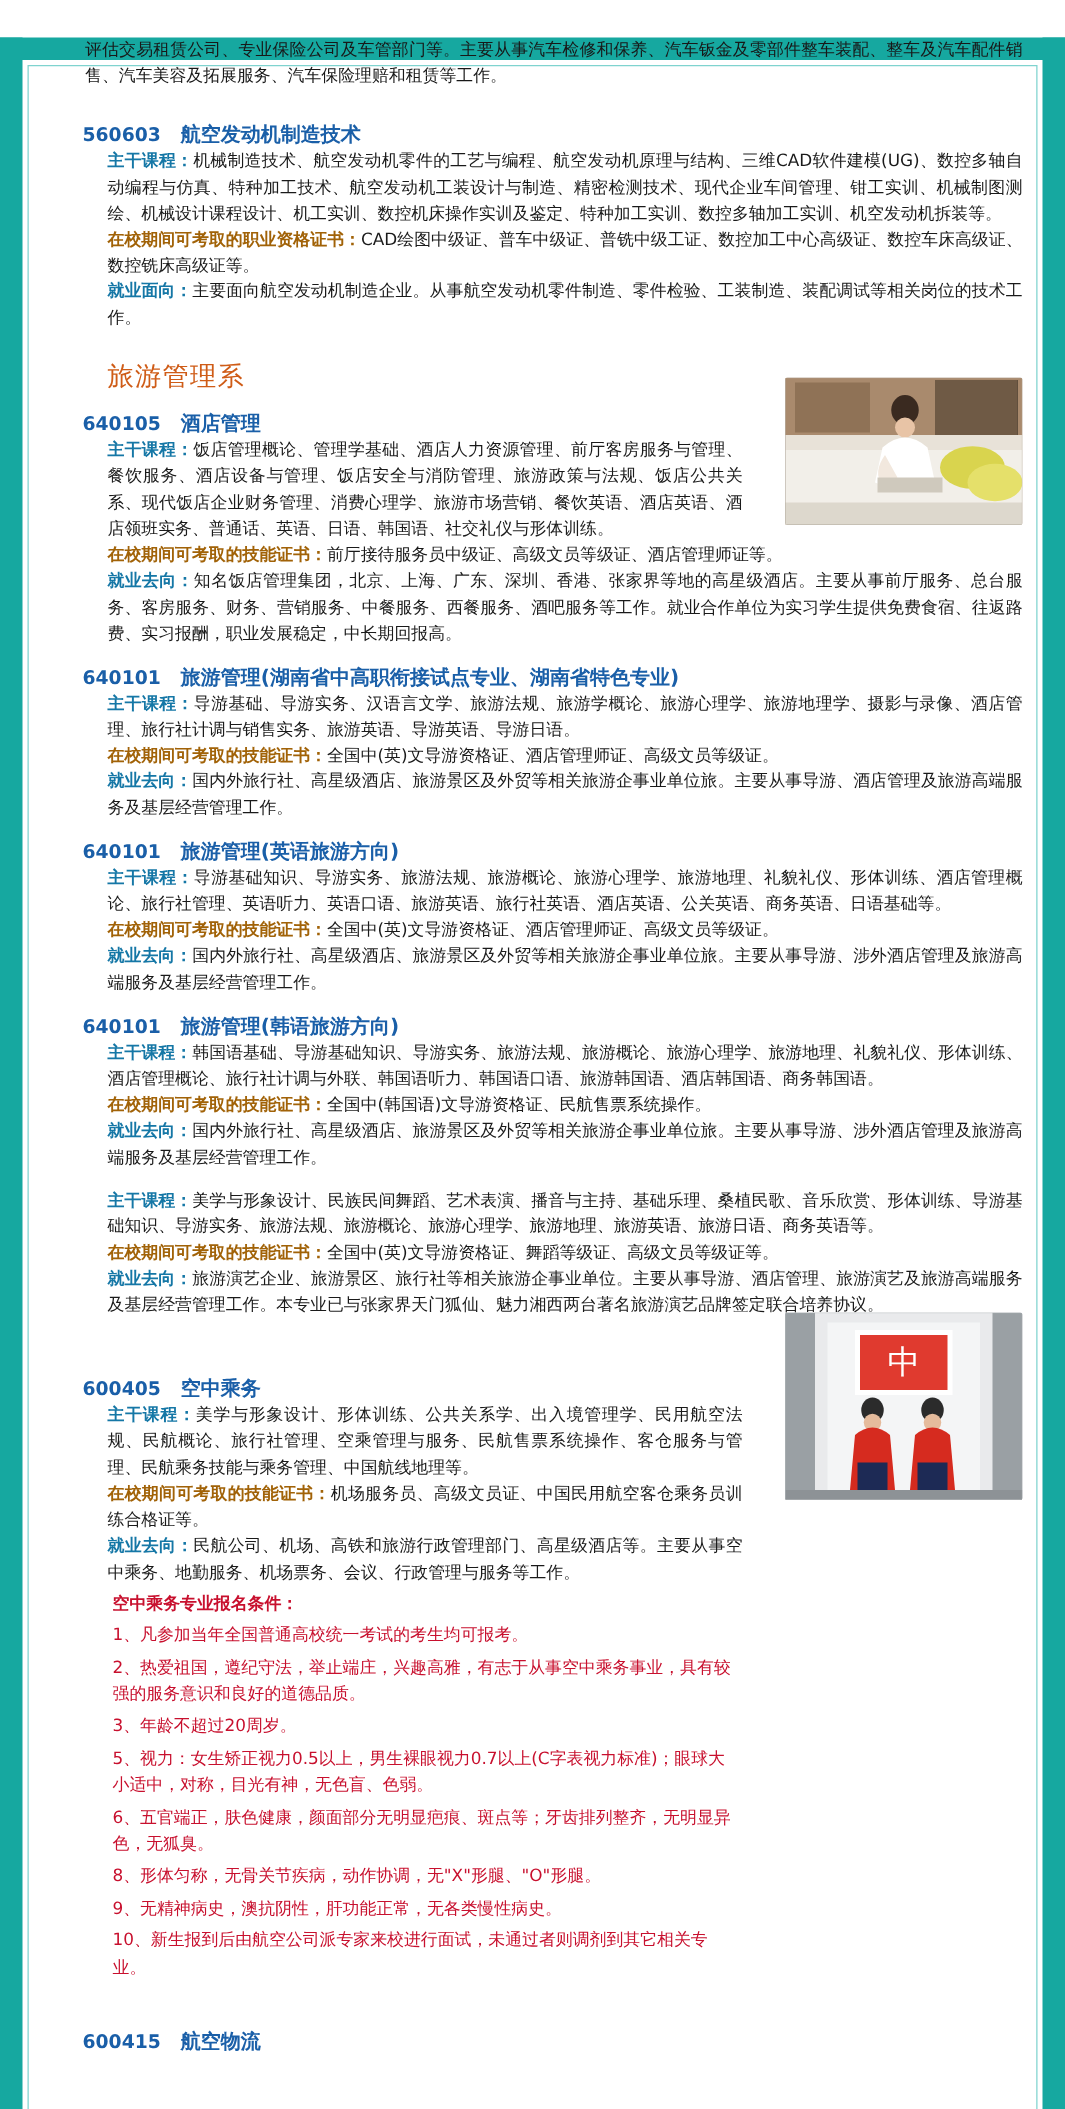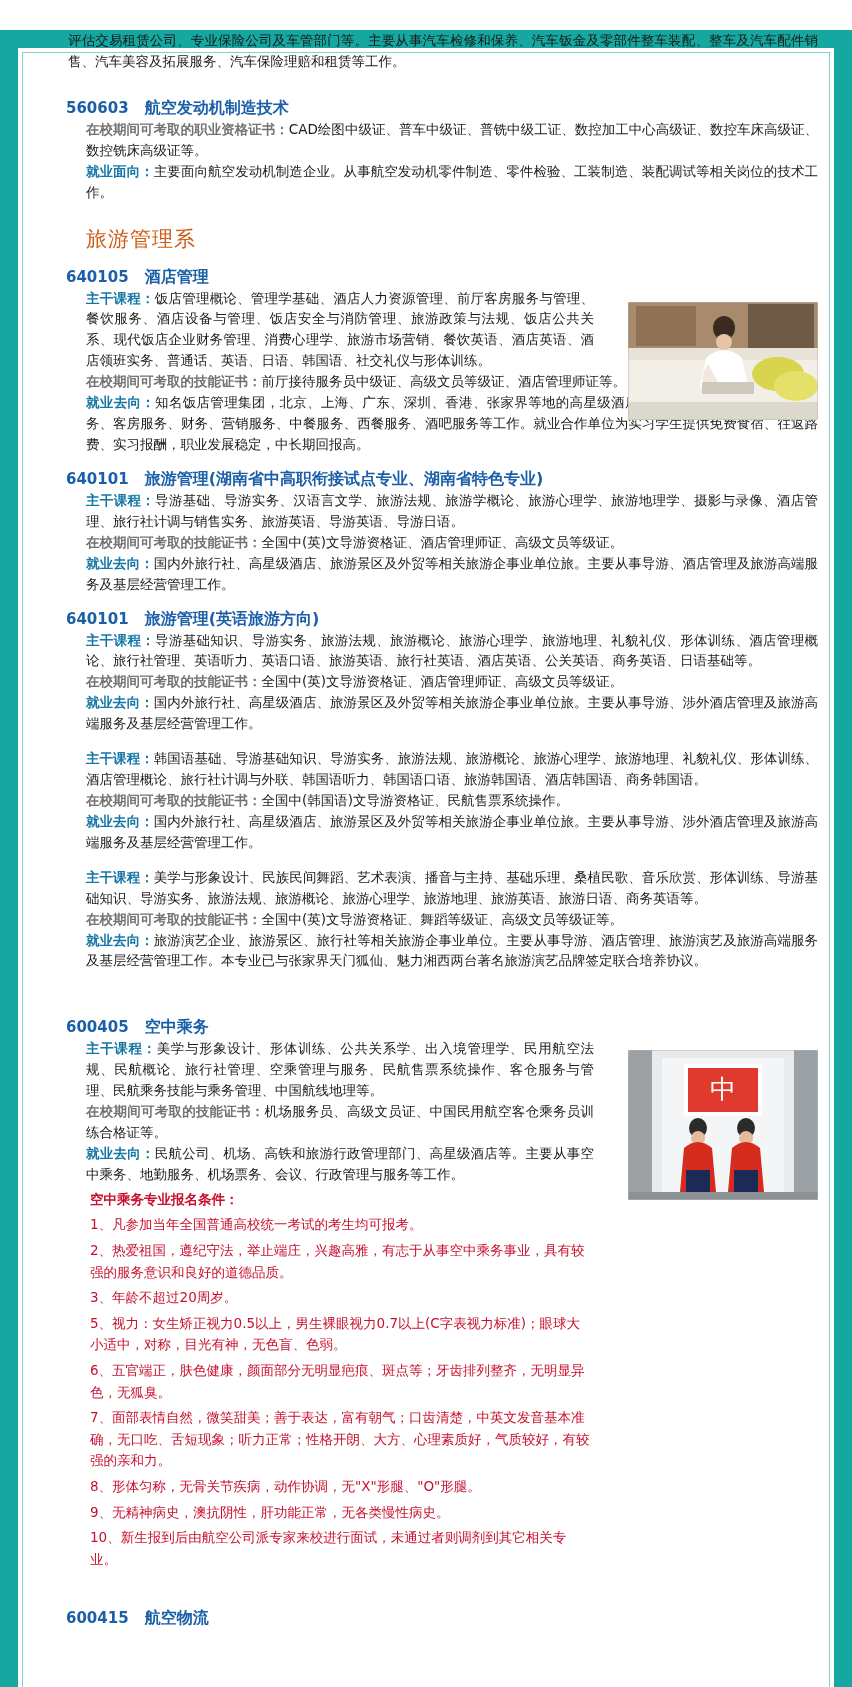--- a/index.html
+++ b/index.html
@@ -83,21 +83,21 @@
     padding-left: 52px;
     font-size: 13.5px;
     line-height: 1.55;
     text-align: justify;
   }
   .row .lbl {
     color: #1a7fa8;
     color: #1577a6;
     font-weight: bold;
   }
-  .row.skill .lbl { color:#737373; }
+  .row.skill .lbl { color:#a16207; }
   .row.job .lbl { color:#1577a6; }
   
   .img-hotel {
     position:absolute;
     right: 34px;
     top: 272px;
     width: 190px;
     height: 118px;
     z-index: 5;
     border: 0;
@@ -192,20 +192,23 @@
   <div class="content">
 
     <p class="para indent-0">评估交易租赁公司、专业保险公司及车管部门等。主要从事汽车检修和保养、汽车钣金及零部件整车装配、整车及汽车配件销售、汽车美容及拓展服务、汽车保险理赔和租赁等工作。</p>
 
     <div class="spacer-sm"></div>
 
     <div class="major">
       <div class="major-head">
         <span class="code">560603</span><span class="mname">航空发动机制造技术</span>
       </div>
+      <div class="row">
+        <span class="lbl">主干课程：</span><span>机械制造技术、航空发动机零件的工艺与编程、航空发动机原理与结构、三维CAD软件建模(UG)、数控多轴自动编程与仿真、特种加工技术、航空发动机工装设计与制造、精密检测技术、现代企业车间管理、钳工实训、机械制图测绘、机械设计课程设计、机工实训、数控机床操作实训及鉴定、特种加工实训、数控多轴加工实训、机空发动机拆装等。</span>
+      </div>
       <div class="row skill">
         <span class="lbl">在校期间可考取的职业资格证书：</span><span>CAD绘图中级证、普车中级证、普铣中级工证、数控加工中心高级证、数控车床高级证、数控铣床高级证等。</span>
       </div>
       <div class="row job">
         <span class="lbl">就业面向：</span><span>主要面向航空发动机制造企业。从事航空发动机零件制造、零件检验、工装制造、装配调试等相关岗位的技术工作。</span>
       </div>
     </div>
 
     <div class="dept-title">旅游管理系</div>
 
@@ -248,20 +251,23 @@
       </div>
       <div class="row skill">
         <span class="lbl">在校期间可考取的技能证书：</span><span>全国中(英)文导游资格证、酒店管理师证、高级文员等级证。</span>
       </div>
       <div class="row job">
         <span class="lbl">就业去向：</span><span>国内外旅行社、高星级酒店、旅游景区及外贸等相关旅游企事业单位旅。主要从事导游、涉外酒店管理及旅游高端服务及基层经营管理工作。</span>
       </div>
     </div>
 
     <div class="major">
+      <div class="major-head">
+        <span class="code">640101</span><span class="mname">旅游管理(韩语旅游方向)</span>
+      </div>
       <div class="row">
         <span class="lbl">主干课程：</span><span>韩国语基础、导游基础知识、导游实务、旅游法规、旅游概论、旅游心理学、旅游地理、礼貌礼仪、形体训练、酒店管理概论、旅行社计调与外联、韩国语听力、韩国语口语、旅游韩国语、酒店韩国语、商务韩国语。</span>
       </div>
       <div class="row skill">
         <span class="lbl">在校期间可考取的技能证书：</span><span>全国中(韩国语)文导游资格证、民航售票系统操作。</span>
       </div>
       <div class="row job">
         <span class="lbl">就业去向：</span><span>国内外旅行社、高星级酒店、旅游景区及外贸等相关旅游企事业单位旅。主要从事导游、涉外酒店管理及旅游高端服务及基层经营管理工作。</span>
       </div>
     </div>
@@ -293,21 +299,20 @@
       <div class="row job">
         <span class="lbl">就业去向：</span><span>民航公司、机场、高铁和旅游行政管理部门、高星级酒店等。主要从事空中乘务、地勤服务、机场票务、会议、行政管理与服务等工作。</span>
       </div>
       <div class="red-block">
         <p class="rb-title">空中乘务专业报名条件：</p>
         <p>1、凡参加当年全国普通高校统一考试的考生均可报考。</p>
         <p>2、热爱祖国，遵纪守法，举止端庄，兴趣高雅，有志于从事空中乘务事业，具有较强的服务意识和良好的道德品质。</p>
         <p>3、年龄不超过20周岁。</p>
         <p>5、视力：女生矫正视力0.5以上，男生裸眼视力0.7以上(C字表视力标准)；眼球大小适中，对称，目光有神，无色盲、色弱。</p>
         <p>6、五官端正，肤色健康，颜面部分无明显疤痕、斑点等；牙齿排列整齐，无明显异色，无狐臭。</p>
-        <p>7、面部表情自然，微笑甜美；善于表达，富有朝气；口齿清楚，中英文发音基本准确，无口吃、舌短现象；听力正常；性格开朗、大方、心理素质好，气质较好，有较强的亲和力。</p>
         <p>8、形体匀称，无骨关节疾病，动作协调，无"X"形腿、"O"形腿。</p>
         <p>9、无精神病史，澳抗阴性，肝功能正常，无各类慢性病史。</p>
         <p>10、新生报到后由航空公司派专家来校进行面试，未通过者则调剂到其它相关专业。</p>
       </div>
     </div>
 
     <div class="spacer-md"></div>
 
     <div class="major">
       <div class="major-head">

